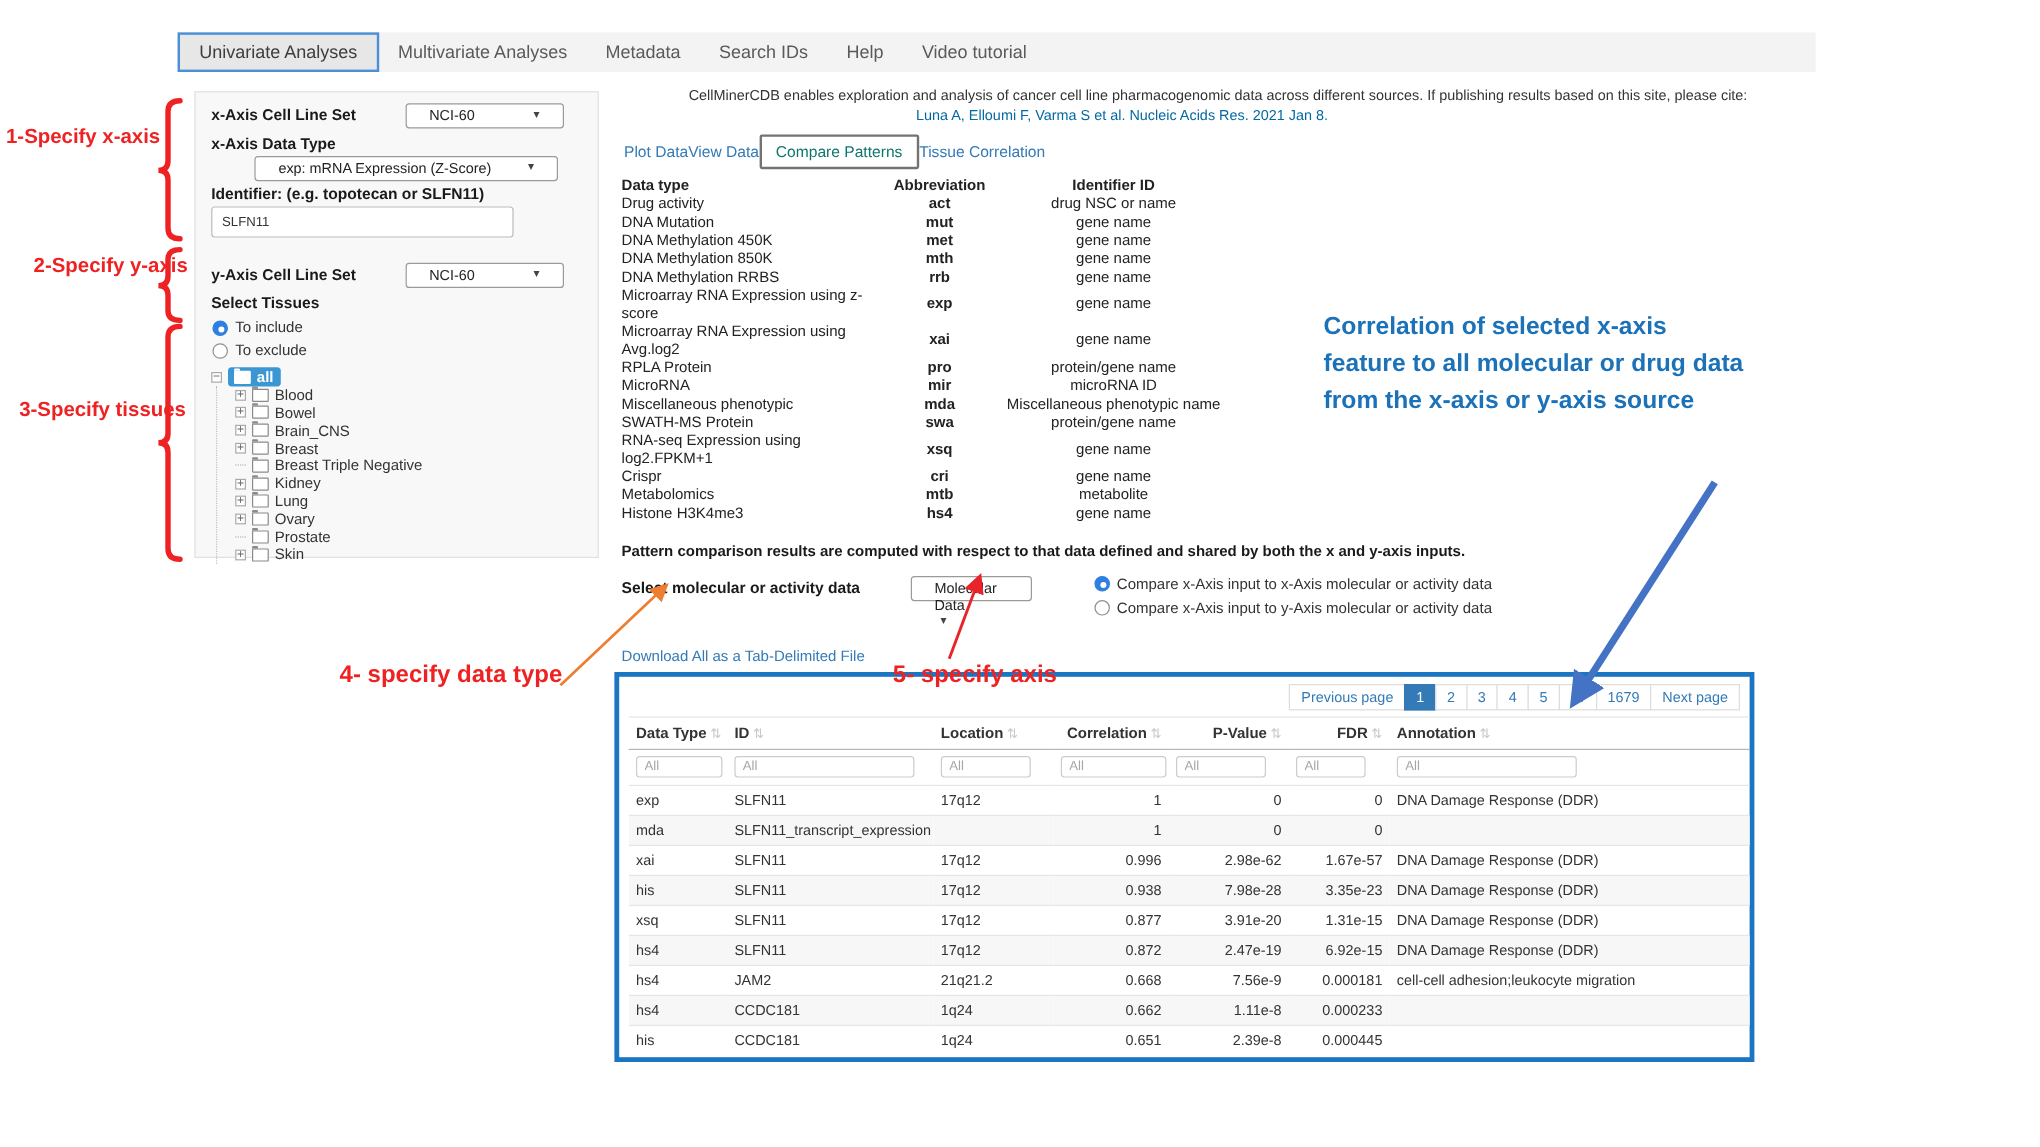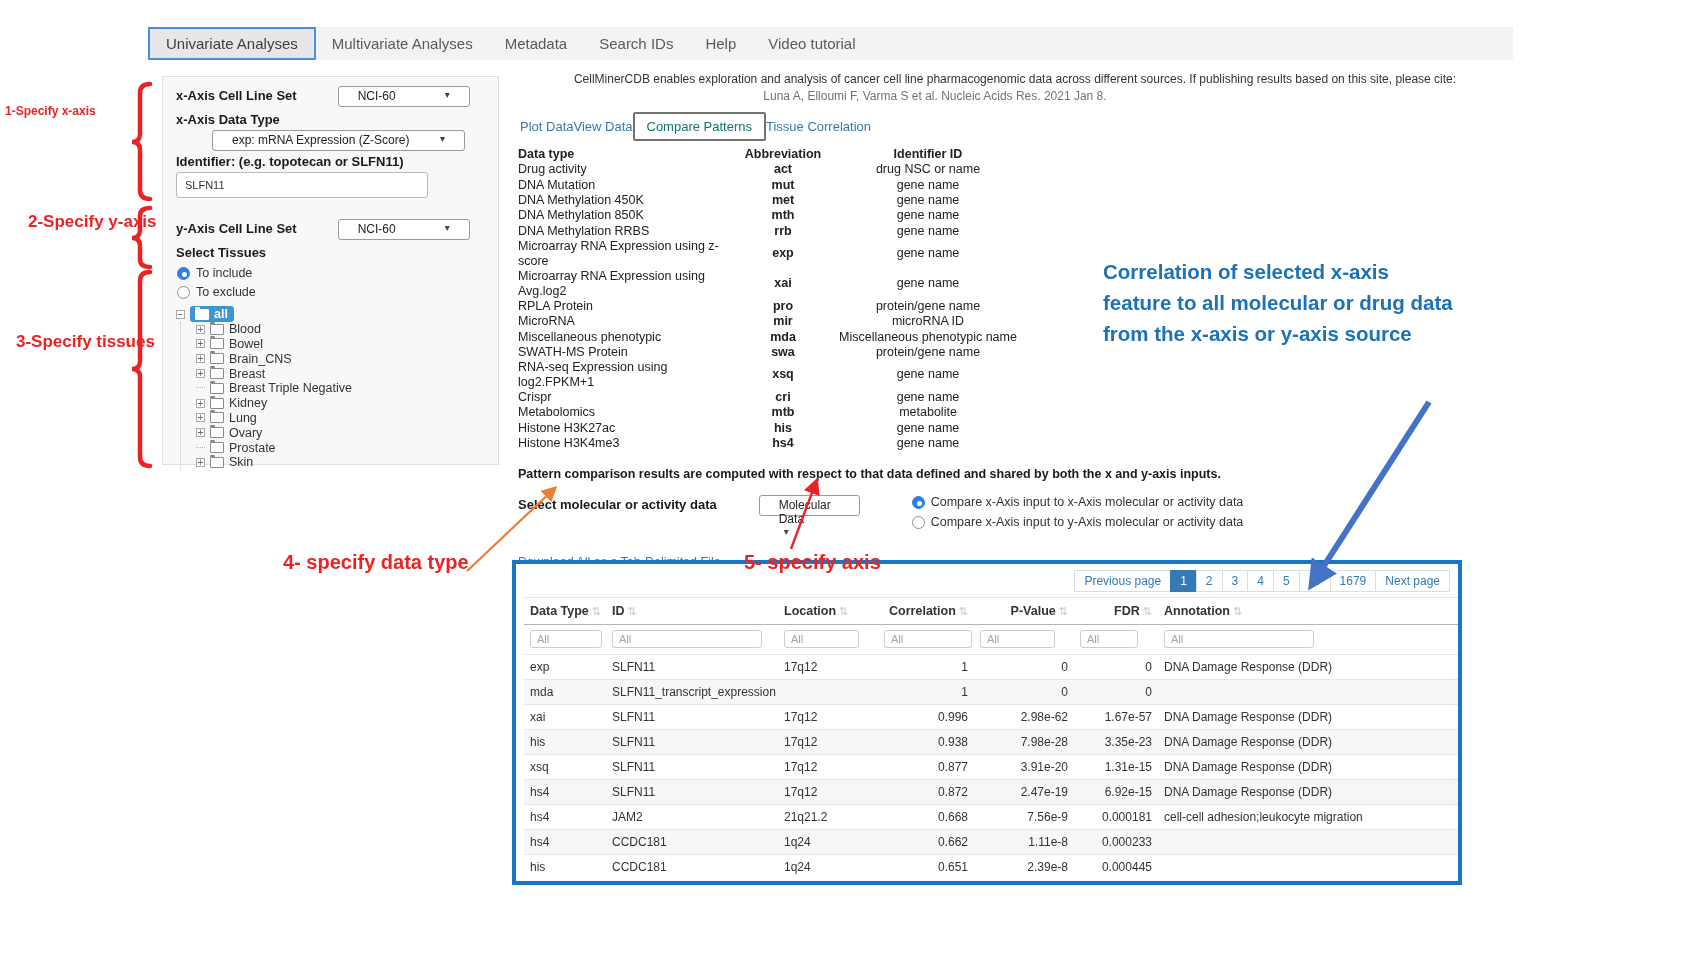--- a/index.html
+++ b/index.html
@@ -37,21 +37,21 @@
   .folder::before{content:'';position:absolute;top:-3px;left:-1px;width:5px;height:2px;background:#8a8a8a;border-radius:1px 1px 0 0;}
   .folder.white{background:#fff;border-color:#fff;}
   .folder.white::before{background:#fff;}
   .chip{background:#3b97d3;color:#fff;border-radius:3px;padding:1px 6px 1px 5px;display:inline-flex;
         align-items:center;font-weight:bold;font-size:12.5px;}
   .kids{margin-left:4px;padding-left:15px;border-left:1px dotted #c0c0c0;}
   
   .main{position:absolute;left:510px;top:72px;width:1010px;font-size:12px;}
   .intro{text-align:center;font-size:12px;color:#333;}
   .citation{width:850px;text-align:center;margin-top:3px;}
-  .link{color:#737373;cursor:pointer;}
+  .link{color:#0369a1;cursor:pointer;}
   .subtabs{display:flex;align-items:center;margin:9px 0 0 10px;font-size:13px;height:28px;}
   .subtab{color:#337ab7;cursor:pointer;}
   .subtab.active{color:#0f766e;border:2px solid #737373;padding:5px 12px;border-radius:2px;}
   .dtable{margin:7px 0 0 8px;border-collapse:collapse;font-size:12.5px;color:#222;}
   .dtable th,.dtable td{padding:0;height:15.3px;line-height:15px;font-weight:normal;}
   .dtable th{font-weight:bold;}
   .dtable .c0{text-align:left;width:212px;}
   .dtable .c1{text-align:center;width:106px;}
   .dtable td.c1{font-weight:bold;}
   .dtable .c2{text-align:center;width:184px;}
@@ -76,21 +76,21 @@
   .rtable th.num,.rtable td.num{text-align:right;}
   .sort-ic{color:#c9c9c9;font-size:11px;margin-left:3px;font-weight:normal;}
   .rtable td{padding:5px 6px;border-top:1px solid #e6e6e6;overflow:hidden;white-space:nowrap;}
   .rtable tr.filter-row td{border-top:none;padding:5px 6px 6px;}
   .rtable tbody tr.data-row:nth-child(odd){background:#f7f7f7;}
   .filter{border:1px solid #ccc;border-radius:3px;height:18px;padding:1px 6px;font-size:11px;color:#333;
           font-family:"Liberation Sans",sans-serif;box-sizing:border-box;width:92%;}
   .filter::placeholder{color:#a5a5a5;}
   
   .red-ann{position:absolute;color:#ee2222;font-weight:bold;white-space:nowrap;}
-  #ann1{left:5px;top:104px;font-size:12px;}
+  #ann1{left:5px;top:104px;font-size:17px;}
   #ann2{left:28px;top:212px;font-size:17px;}
   #ann3{left:16px;top:332px;font-size:17px;}
   #ann4{left:283px;top:551px;font-size:20px;}
   #ann5{left:744px;top:551px;font-size:20px;}
   .blue-note{position:absolute;left:1103px;top:256px;width:356px;font-size:20.5px;font-weight:bold;
              color:#1c72b8;line-height:31px;}
   #overlay{position:absolute;left:0;top:0;width:1700px;height:956px;pointer-events:none;}
 </style>
 </head>
 <body>
@@ -285,25 +285,20 @@
           <td class="c0">Crispr</td>
           <td class="c1">cri</td>
           <td class="c2">gene name</td>
         </tr>
         <tr>
           <td class="c0">Metabolomics</td>
           <td class="c1">mtb</td>
           <td class="c2">metabolite</td>
         </tr>
         <tr>
-          <td class="c0">Histone H3K27ac</td>
-          <td class="c1">his</td>
-          <td class="c2">gene name</td>
-        </tr>
-        <tr>
           <td class="c0">Histone H3K4me3</td>
           <td class="c1">hs4</td>
           <td class="c2">gene name</td>
         </tr>
       </tbody>
     </table>
   <div class="pattern-note">Pattern comparison results are computed with respect to that data defined and shared by both the x and y-axis inputs.</div>
   <div class="select-row">
     <span class="blabel">Select molecular or activity data</span>
     <span class="sel w-mol">

